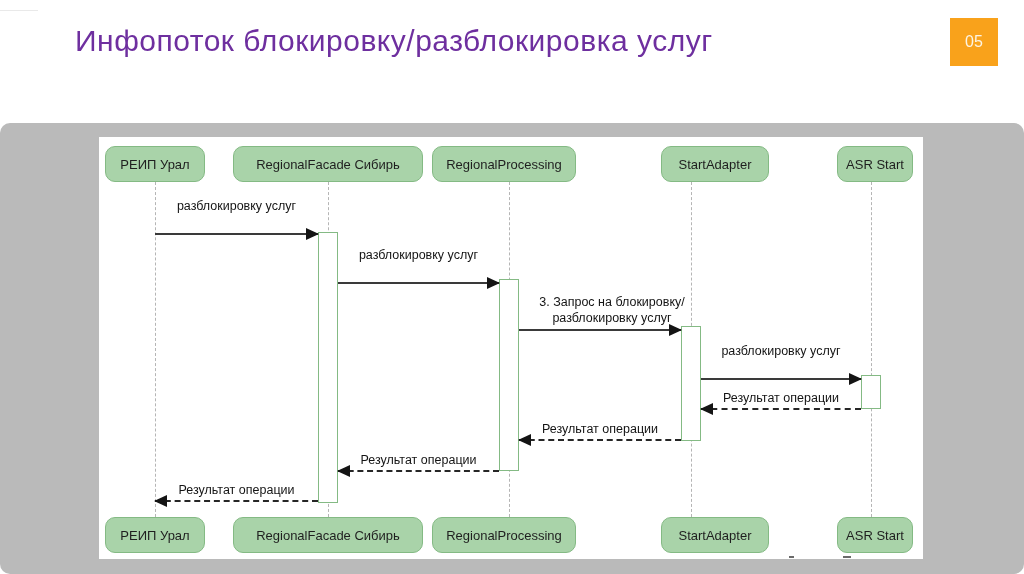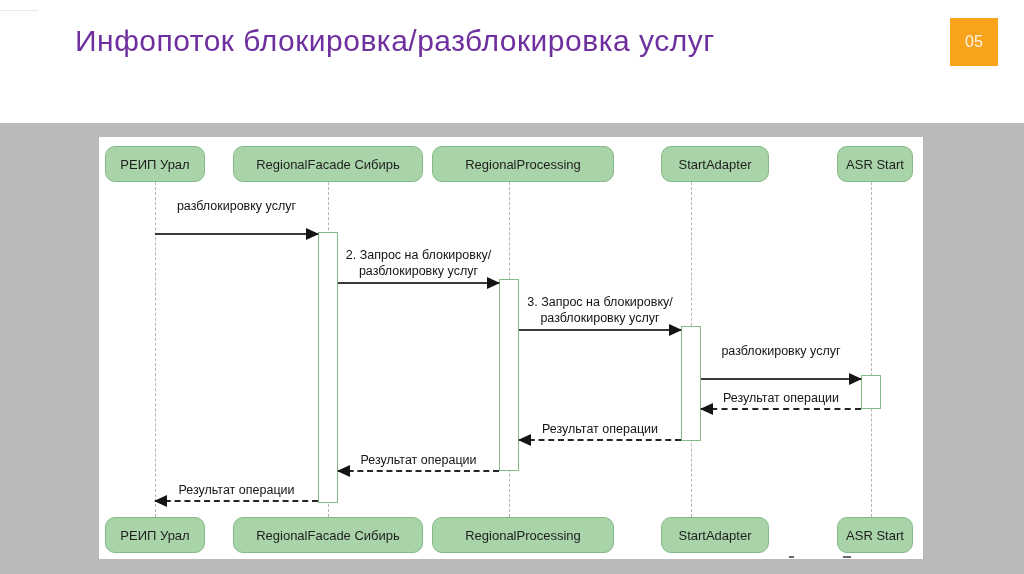--- a/index.html
+++ b/index.html
@@ -21,38 +21,38 @@
   }
   .slide-number {
     position:absolute; left:950px; top:18px; width:48px; height:48px;
     background:#F9A21B; color:#FDF4E3;
     display:flex; align-items:center; justify-content:center;
     font-size:16px;
   }
   .guide-line { position:absolute; left:0; top:10px; width:38px; height:1px; background:#e9e9e9; }
 
   
-  .gray-band { position:absolute; left:0; top:123px; width:1024px; height:451px; background:#BABABA; }
+  .gray-band { position:absolute; left:0; top:123px; width:1024px; height:451px; background:#BABABA;border-radius:10px; }
   .diagram {
     position:absolute; left:99px; top:14px; width:824px; height:422px;
     background:#ffffff; overflow:hidden;
   }
 
   
   .participant {
     position:absolute; height:36px;
     background:#A9D3A9; border:1px solid #84BA84; border-radius:10px;
     display:flex; align-items:center; justify-content:center;
     font-size:13px; color:#1f1f1f; white-space:nowrap;
   }
   .row-top   { top:9px; }
   .row-bottom{ top:380px; }
   .p1 { left:6px;   width:100px; }
   .p2 { left:134px; width:190px; }
-  .p3 { left:333px; width:182px; }
+  .p3 { left:333px; width:144px; }
   .p4 { left:562px; width:108px; }
   .p5 { left:738px; width:76px;  }
 
   
   .lifeline { position:absolute; top:45px; height:335px; width:0; border-left:1px dashed #b5b5b5; }
   .l1 { left:56px; }  .l2 { left:229px; } .l3 { left:410px; } .l4 { left:592px; } .l5 { left:772px; }
 
   
   .activation { position:absolute; width:20px; background:#ffffff; border:1px solid #84BA84; }
   .act-rf  { left:219px; top:95px;  height:271px; }
@@ -81,40 +81,40 @@
   .r3 { left:239px; top:333px; width:161px; }
   .r4 { left:56px;  top:363px; width:163px; }
 
   
   .msg-label {
     position:absolute; text-align:center;
     font-size:12.5px; line-height:16px; color:#141414; white-space:nowrap;
   }
   .lab-m1 { left:56px;  width:163px; top:61px;  }
   .lab-m2 { left:239px; width:161px; top:110px; }
-  .lab-m3 { left:420px; width:162px; top:157px; }
+  .lab-m3 { left:432px; width:162px; top:157px; }
   .lab-m4 { left:602px; width:160px; top:206px; }
   .lab-r1 { left:602px; width:160px; top:253px; }
   .lab-r2 { left:420px; width:162px; top:284px; }
   .lab-r3 { left:239px; width:161px; top:315px; }
   .lab-r4 { left:56px;  width:163px; top:345px; }
 
   
   .cut-mark { position:absolute; height:2px; background:#6a6a6a; top:419px; }
   .cm1 { left:690px; width:5px; }
   .cm2 { left:744px; width:8px; }
 </style>
 </head>
 <body>
 
 <div class="slide">
 
   <div class="title-band">
     <div class="guide-line"></div>
-    <h1 class="page-title">Инфопоток блокировка/разблокировка услуг</h1>
+    <h1 class="page-title">Инфопоток блокировку/разблокировка услуг</h1>
     <div class="slide-number">
       <span>05</span>
     </div>
   </div>
 
   <div class="gray-band">
     <div class="diagram">
 
       <div class="lifeline l1"></div>
       <div class="lifeline l2"></div>
@@ -156,21 +156,20 @@
         <span>StartAdapter</span>
       </div>
       <div class="participant row-bottom p5">
         <span>ASR Start</span>
       </div>
 
       <div class="msg-label lab-m1">
         <div>разблокировку услуг</div>
       </div>
       <div class="msg-label lab-m2">
-        <div>2. Запрос на блокировку/</div>
         <div>разблокировку услуг</div>
       </div>
       <div class="msg-label lab-m3">
         <div>3. Запрос на блокировку/</div>
         <div>разблокировку услуг</div>
       </div>
       <div class="msg-label lab-m4">
         <div>разблокировку услуг</div>
       </div>
 

